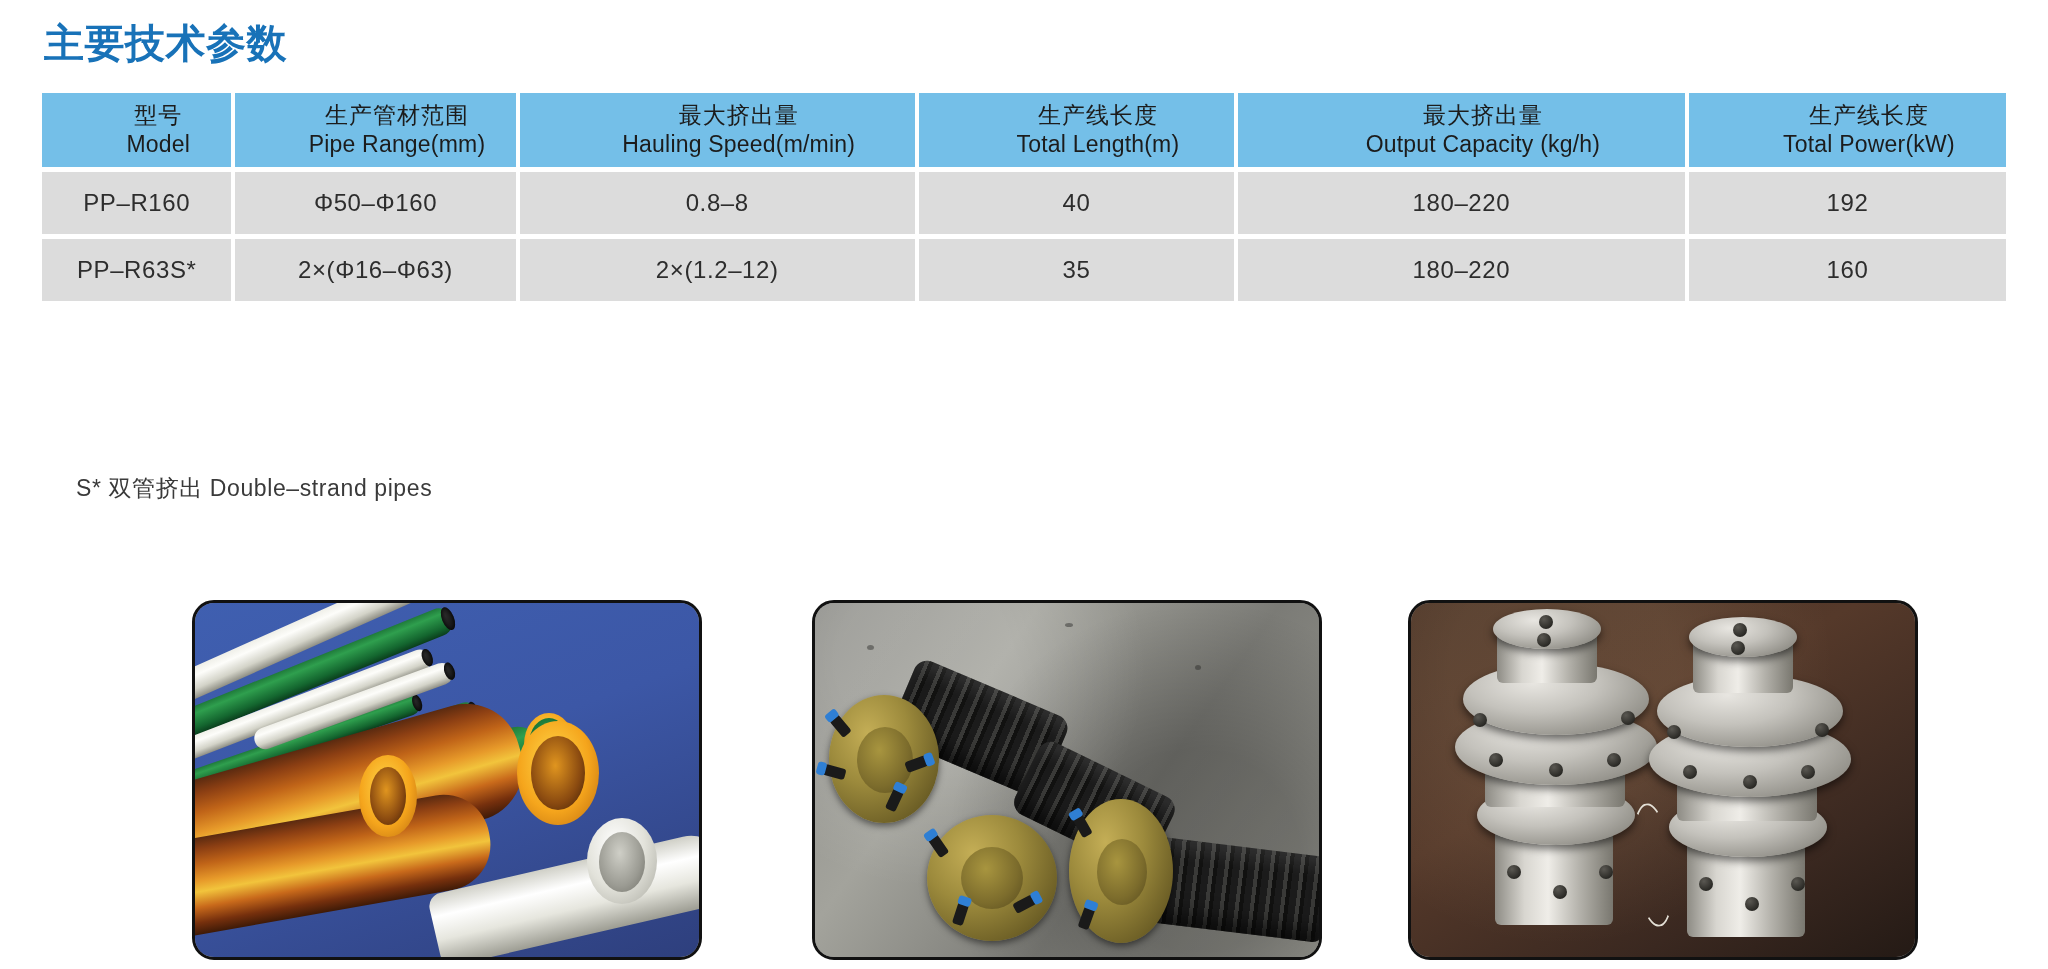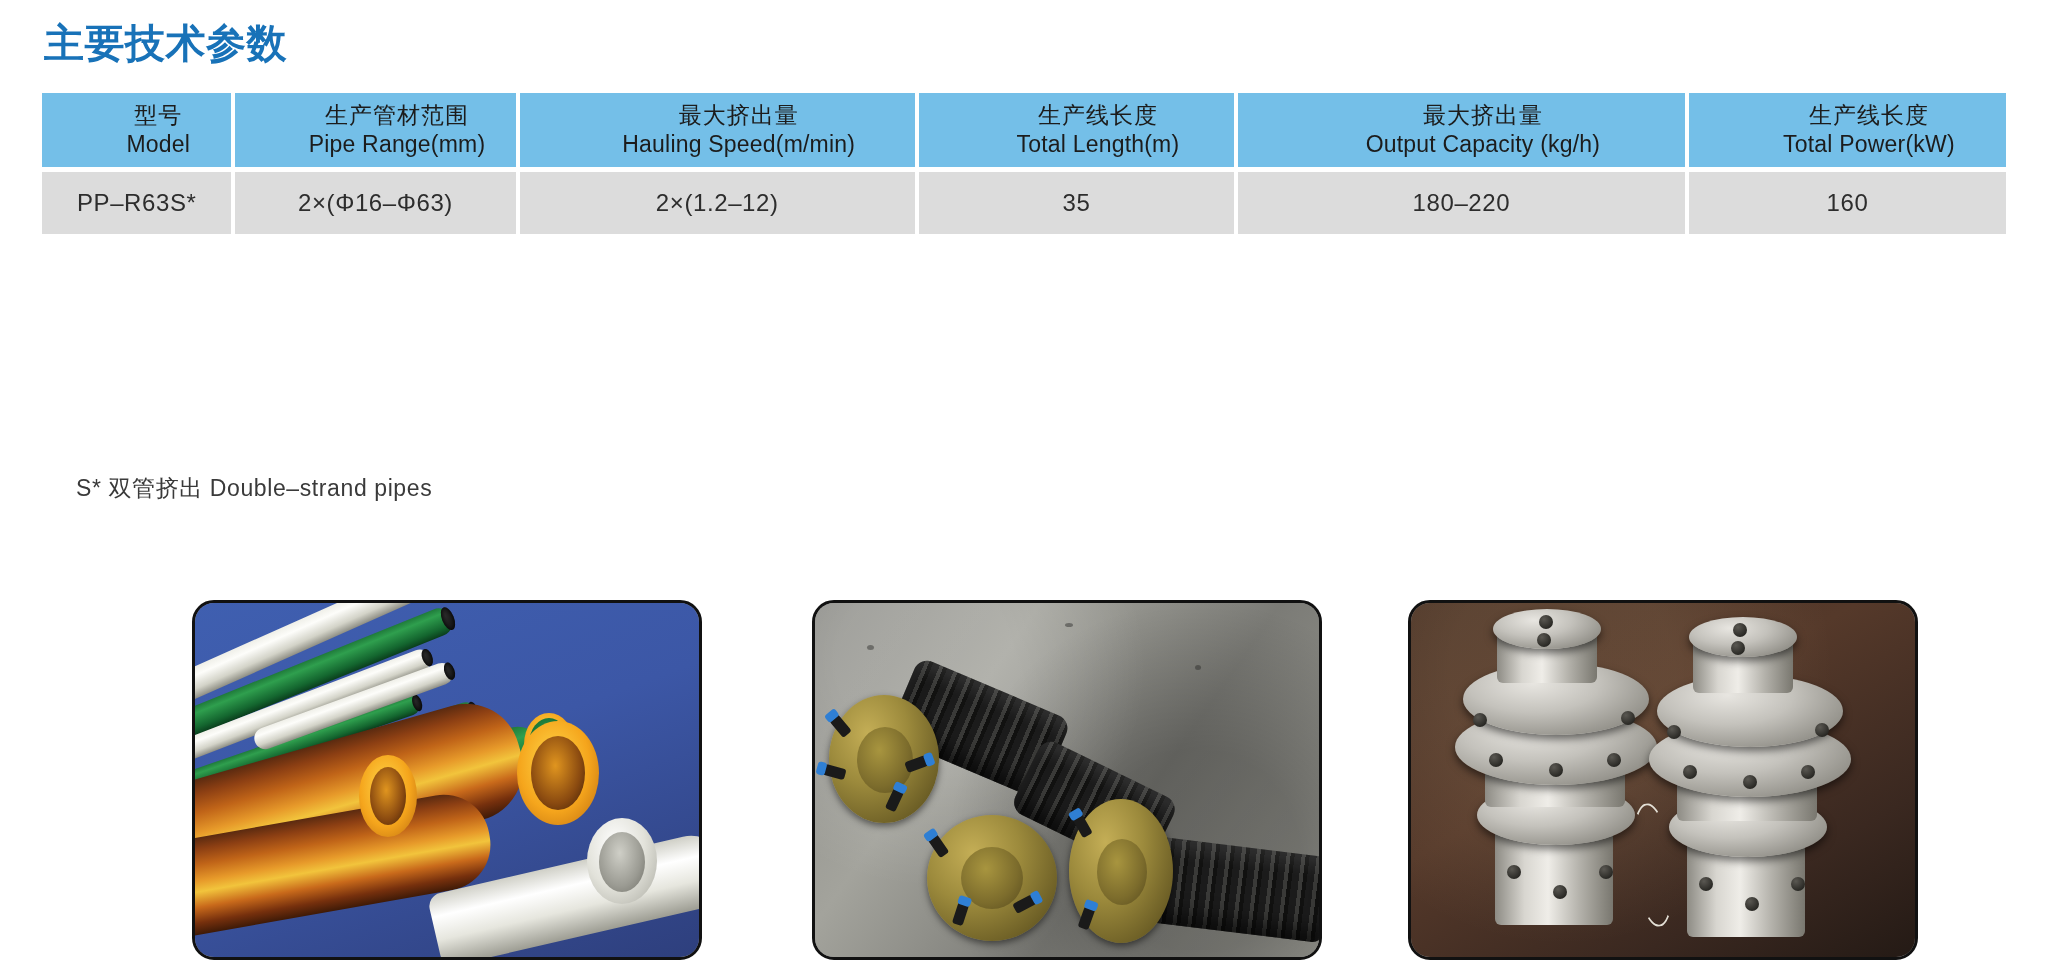--- a/index.html
+++ b/index.html
@@ -297,20 +297,28 @@
         <span class="th-cn">最大挤出量</span>
         <span class="th-en">Output Capacity (kg/h)</span>
       </th>
       <th>
         <span class="th-cn">生产线长度</span>
         <span class="th-en">Total Power(kW)</span>
       </th>
     </tr>
   </thead>
   <tbody>
+    <tr>
+      <td>PP–R160</td>
+      <td>Φ50–Φ160</td>
+      <td>0.8–8</td>
+      <td>40</td>
+      <td>180–220</td>
+      <td>192</td>
+    </tr>
     <tr>
       <td>PP–R63S*</td>
       <td>2×(Φ16–Φ63)</td>
       <td>2×(1.2–12)</td>
       <td>35</td>
       <td>180–220</td>
       <td>160</td>
     </tr>
   </tbody>
 </table>

